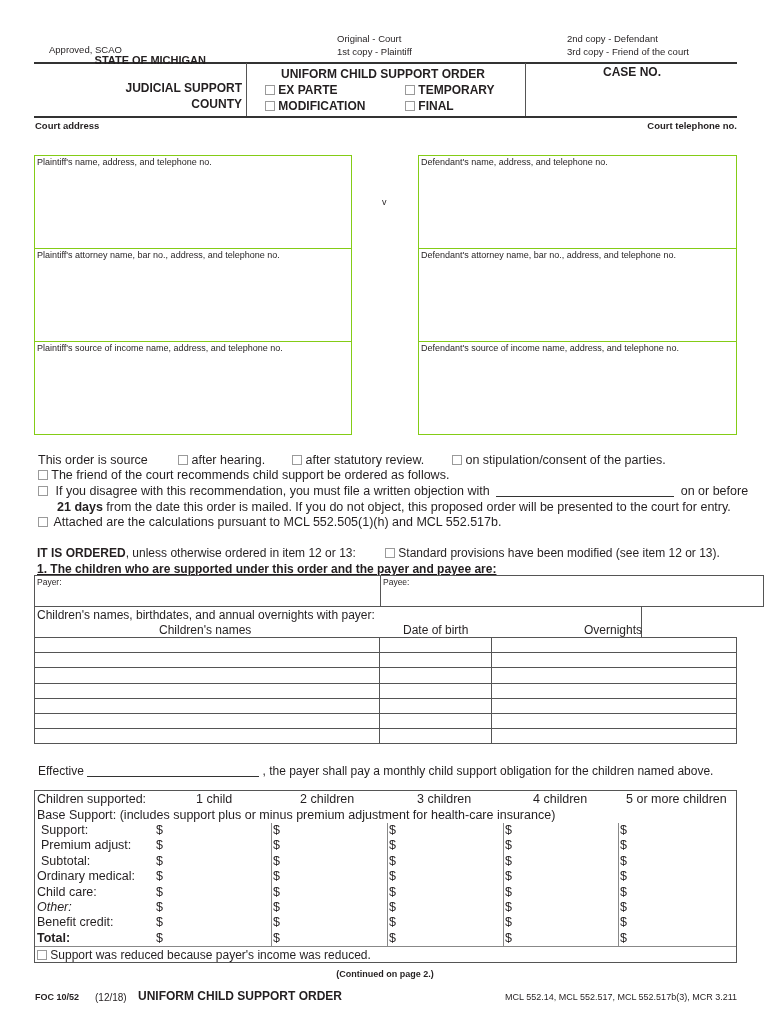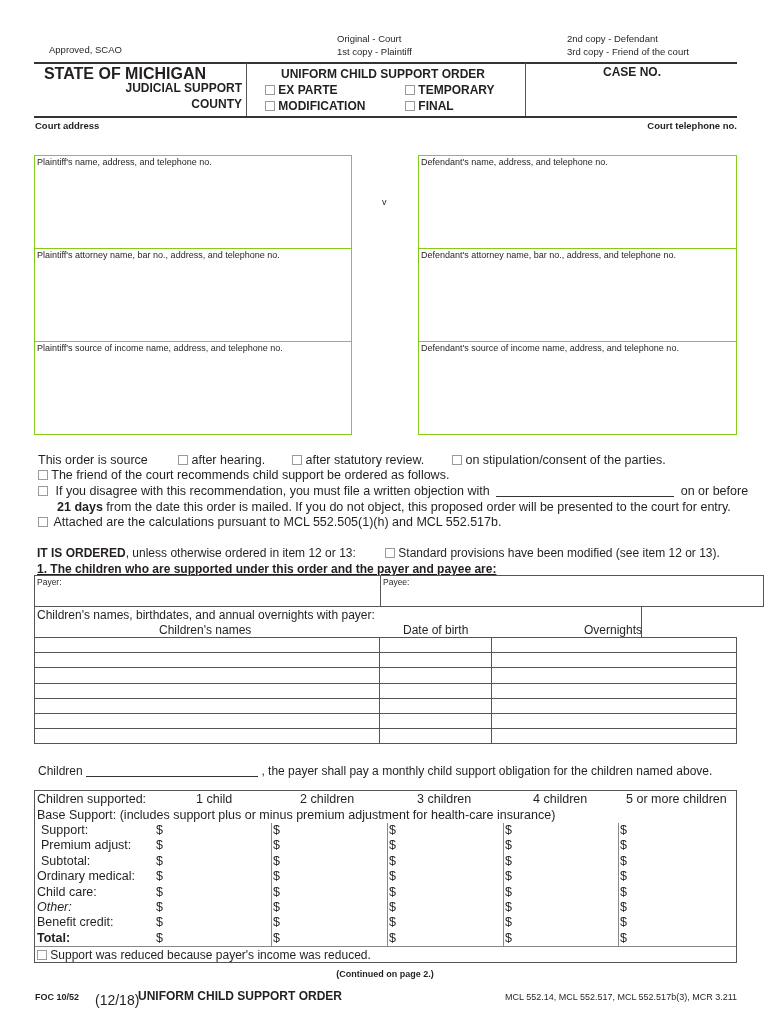--- a/index.html
+++ b/index.html
@@ -29,21 +29,21 @@
 <div class="abs tiny" style="left:337px;top:33px;font-size:9.5px;">Original - Court</div>
 <div class="abs tiny" style="left:337px;top:46px;font-size:9.5px;">1st copy - Plaintiff</div>
 <div class="abs tiny" style="left:567px;top:33px;font-size:9.5px;">2nd copy - Defendant</div>
 <div class="abs tiny" style="left:567px;top:46px;font-size:9.5px;">3rd copy - Friend of the court</div>
 
 <div class="hline" style="left:34px;top:62px;width:703px;"></div>
 <div class="hline" style="left:34px;top:116px;width:703px;"></div>
 <div class="vdiv" style="left:246px;top:63px;height:53px;border-color:#555;"></div>
 <div class="vdiv" style="left:525px;top:63px;height:53px;border-color:#555;"></div>
 
-<div class="abs b" style="right:564px;top:65px;font-size:16px;text-align:left;">STATE OF MICHIGAN</div>
+<div class="abs b" style="right:564px;top:54px;font-size:11px;text-align:left;">STATE OF MICHIGAN</div>
 <div class="abs b" style="right:528px;top:81px;font-size:12px;text-align:right;">JUDICIAL SUPPORT</div>
 <div class="abs b" style="right:528px;top:97px;font-size:12px;text-align:right;">COUNTY</div>
 
 <div class="abs b" style="left:281px;top:67px;font-size:12px;">UNIFORM CHILD SUPPORT ORDER</div>
 <div class="abs b" style="left:265px;top:83px;font-size:12px;">
   <span class="cb"></span>
   <span>EX PARTE</span>
 </div>
 <div class="abs b" style="left:405px;top:83px;font-size:12px;">
   <span class="cb"></span>
@@ -173,21 +173,21 @@
       </tr>
       <tr>
         <td style="width: 345px;"></td>
         <td style="width: 111px;"></td>
         <td style="width: 245px;"></td>
       </tr>
     </tbody>
 </table>
 
 <div class="abs body-text" style="left:38px;top:764px;font-size:12px;">
-  <span>Children</span>
+  <span>Effective</span>
   <span class="uline" style="width:172px;"></span>
   <span>, the payer shall pay a monthly child support obligation for the children named above.</span>
 </div>
 
 <div class="box" style="left:34px;top:790px;width:703px;height:173px;border-color:#555;">
   <div class="sup-row" style="top:1px;">
     <span style="left:2px;">Children supported:</span>
     <span style="left:161px;">1 child</span>
     <span style="left:265px;">2 children</span>
     <span style="left:382px;">3 children</span>
@@ -269,15 +269,15 @@
   <div class="vdiv" style="left:583px;top:32px;height:124px;"></div>
   <div class="abs" style="left:0;top:155px;width:701px;border-top:1px solid #888;"></div>
   <div class="abs body-text" style="left:2px;top:157px;font-size:12px;">
     <span class="cb"></span>
     <span>Support was reduced because payer's income was reduced.</span>
   </div>
 </div>
 
 <div class="abs b" style="left:0;width:770px;text-align:center;top:969px;font-size:9px;">(Continued on page 2.)</div>
 <div class="abs b" style="left:35px;top:992px;font-size:9px;">FOC 10/52</div>
-<div class="abs" style="left:95px;top:992px;font-size:14px;">(12/18)</div>
+<div class="abs" style="left:95px;top:992px;font-size:10px;">(12/18)</div>
 <div class="abs b" style="left:138px;top:989px;font-size:12px;">UNIFORM CHILD SUPPORT ORDER</div>
 <div class="abs" style="right:33px;top:992px;font-size:9px;">MCL 552.14, MCL 552.517, MCL 552.517b(3), MCR 3.211</div>
 
 </body></html>

